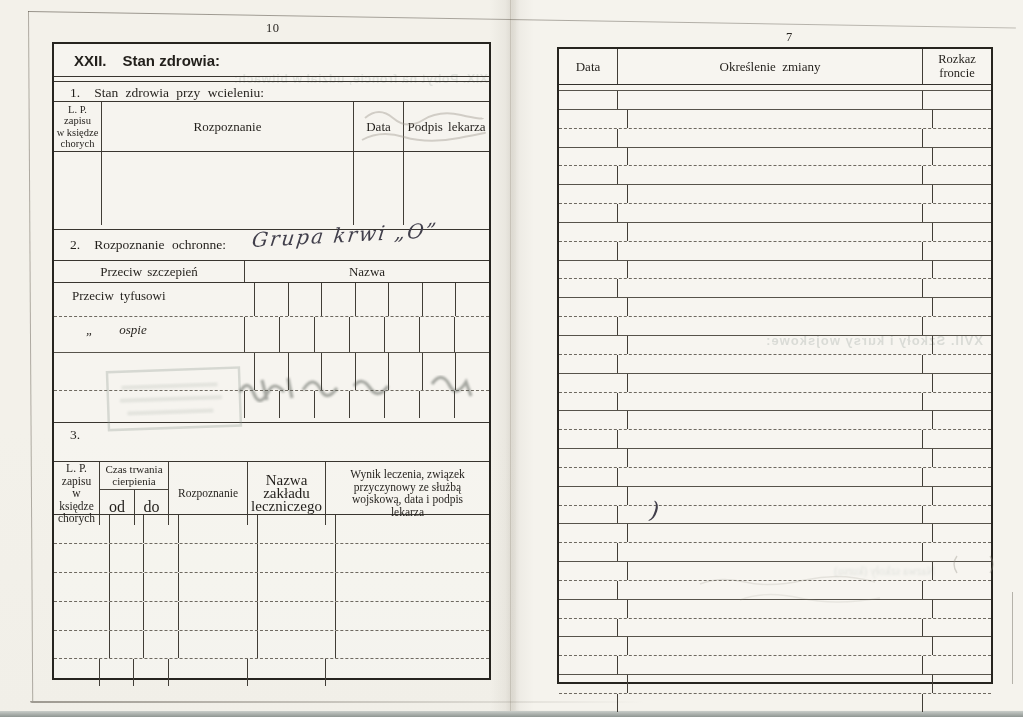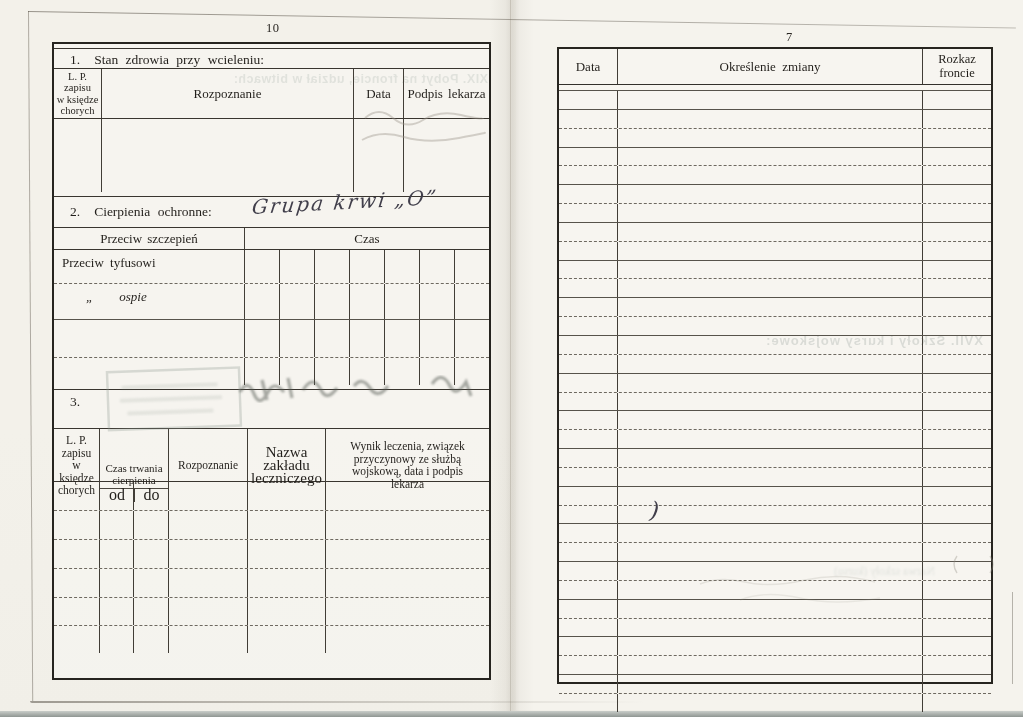--- a/index.html
+++ b/index.html
@@ -39,21 +39,21 @@
   .lframe{position:absolute;left:52px;top:42px;width:439px;height:638px;box-sizing:border-box;
           border:2.5px solid #26241f;background:rgba(255,255,255,.25);}
   .rframe{position:absolute;left:557px;top:47px;width:436px;height:637px;box-sizing:border-box;
           border:2.5px solid #26241f;background:rgba(255,255,255,.2);}
   .lframe > div, .rframe > div{box-sizing:border-box;}
   
   .rb{border-bottom:1.5px solid #39352f;}
   .dbl{height:5px;border-bottom:1.5px solid #39352f;}
   .bl{border-left:1.5px solid #413d36;}
   .rb-solid{border-bottom:1px solid #57534b;font-style:italic;}
-  .rb-dash{border-bottom:1px dashed #6e6960;}
+  .rb-dash{border-bottom:1px dashed #6e6960;padding-left:10px;}
   
   .lp-header{height:33px;display:flex;align-items:center;padding-left:20px;
              font-family:"Liberation Sans","DejaVu Sans",sans-serif;font-weight:bold;font-size:15px;}
   .lp-header .hnum{margin-right:16px;}
   .s-title{display:flex;align-items:flex-start;padding:3px 14px 0 16px;font-size:13.5px;word-spacing:4px;}
   .s-title .snum{margin-right:14px;}
   .s1-title{height:20px;}
   .s2-title{height:31px;position:relative;padding-top:7px;}
   .s3-title{height:39px;padding-top:4px;line-height:16px;}
   .hand{font-family:"DejaVu Serif",serif;font-style:italic;color:#413f4b;}
@@ -68,21 +68,21 @@
   .vacc-head .hc{font-size:13px;}
   .grow{display:grid;}
   .vrow{grid-template-columns:190px repeat(7,1fr);}
   .gcell{min-height:0;}
   .vlabel{display:block;padding:5px 0 0 8px;font-size:13px;word-spacing:3px;}
   .s3row{grid-template-columns:45px 34px 35px 79px 78px 1fr;}
   .s3-head{height:53px;display:grid;grid-template-columns:45px 69px 79px 78px 1fr;border-bottom:1.6px solid #39352f;}
   .s3-head .hc{font-size:11.5px;line-height:12.5px;}
   .czas{display:flex;flex-direction:column;}
   .czas-top{flex:0 0 27px;display:flex;flex-direction:column;align-items:center;justify-content:center;
-            font-size:11px;line-height:11.5px;border-bottom:1px solid #4a463f;margin-top:32px;}
+            font-size:11px;line-height:11.5px;border-bottom:1px solid #4a463f;}
   .czas-sub{flex:1;display:grid;grid-template-columns:34px 1fr;}
   .czas-sub .hc{font-size:16px;}
   .wynik{font-size:11px;line-height:12px;}
   
   .r-head{height:36px;display:grid;grid-template-columns:58px 305px 1fr;border-bottom:1.8px solid #33302b;}
   .r-head .hc{font-size:13px;word-spacing:3px;}
   .r-head .stack2{font-size:12.5px;line-height:13.5px;}
   .r-spacer{height:6px;border-bottom:1px solid #57534b;}
   .rrow{grid-template-columns:58px 305px 1fr;}
   .pen-mark{position:absolute;left:91px;top:448px;font-size:23px;transform:rotate(6deg);}
@@ -103,20 +103,24 @@
 
   <div class="bleed-text bt-left">XIX. Pobyt na froncie, udział w bitwach:</div>
   <div class="bleed-text bt-right1">XVII. Szkoły i kursy wojskowe:</div>
   <div class="bleed-text bt-right2">Nazwa szkoły (kursu)</div>
 
   <div class="pageno pageno-left">10</div>
   <div class="pageno pageno-right">7</div>
 
   <div class="lframe">
 
+    <div class="lp-header rb">
+      <span class="hnum">XXII.</span>
+      <span>Stan zdrowia:</span>
+    </div>
     <div class="dbl"></div>
 
     <div class="s-title s1-title rb">
       <span class="snum">1.</span>
       <span>Stan zdrowia przy wcieleniu:</span>
     </div>
 
     <div class="s1-head">
       <div class="hc lp-stack">
         <span>L. P.</span>
@@ -131,27 +135,27 @@
     <div class="s1-body">
       <div class="gcell"></div>
       <div class="gcell bl"></div>
       <div class="gcell bl"></div>
       <div class="gcell bl"></div>
     </div>
     <div class="dbl"></div>
 
     <div class="s-title s2-title rb">
       <span class="snum">2.</span>
-      <span>Cierpienia ochronne:</span>
+      <span>Rozpoznanie ochronne:</span>
       <span class="hand hand-blood">Grupa krwi „O”</span>
     </div>
 
     <div class="vacc-head">
       <div class="hc">Przeciw szczepień</div>
-      <div class="hc bl">Czas</div>
+      <div class="hc bl">Nazwa</div>
     </div>
     <div id="vacc-body">
         <div class="grow vrow rb-dash" style="height: 33px;">
           <div class="gcell">
             <span class="vlabel">Przeciw tyfusowi</span>
           </div>
           <div class="gcell bl"></div>
           <div class="gcell bl"></div>
           <div class="gcell bl"></div>
           <div class="gcell bl"></div>

